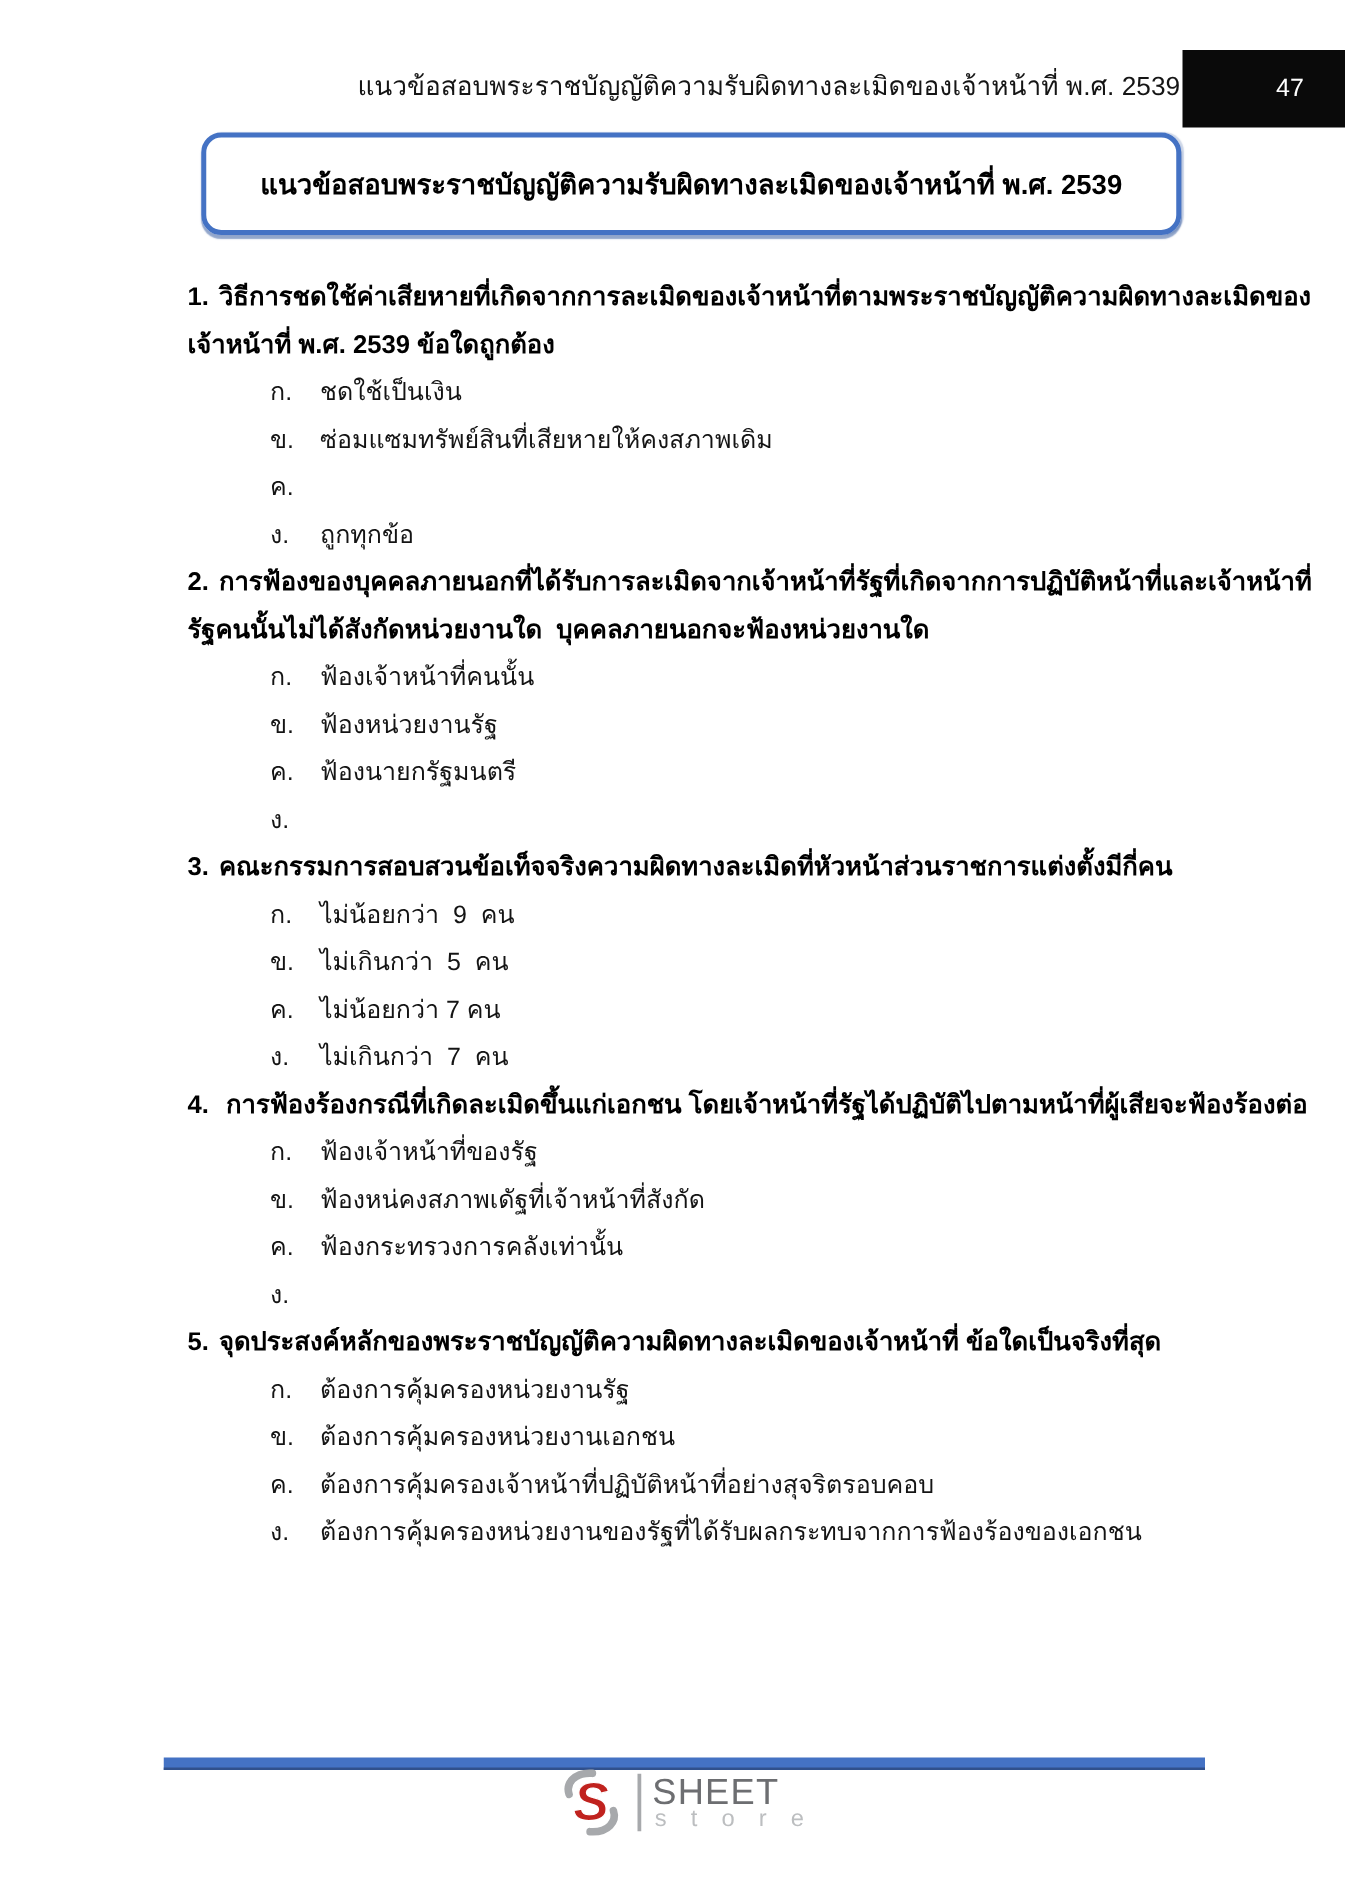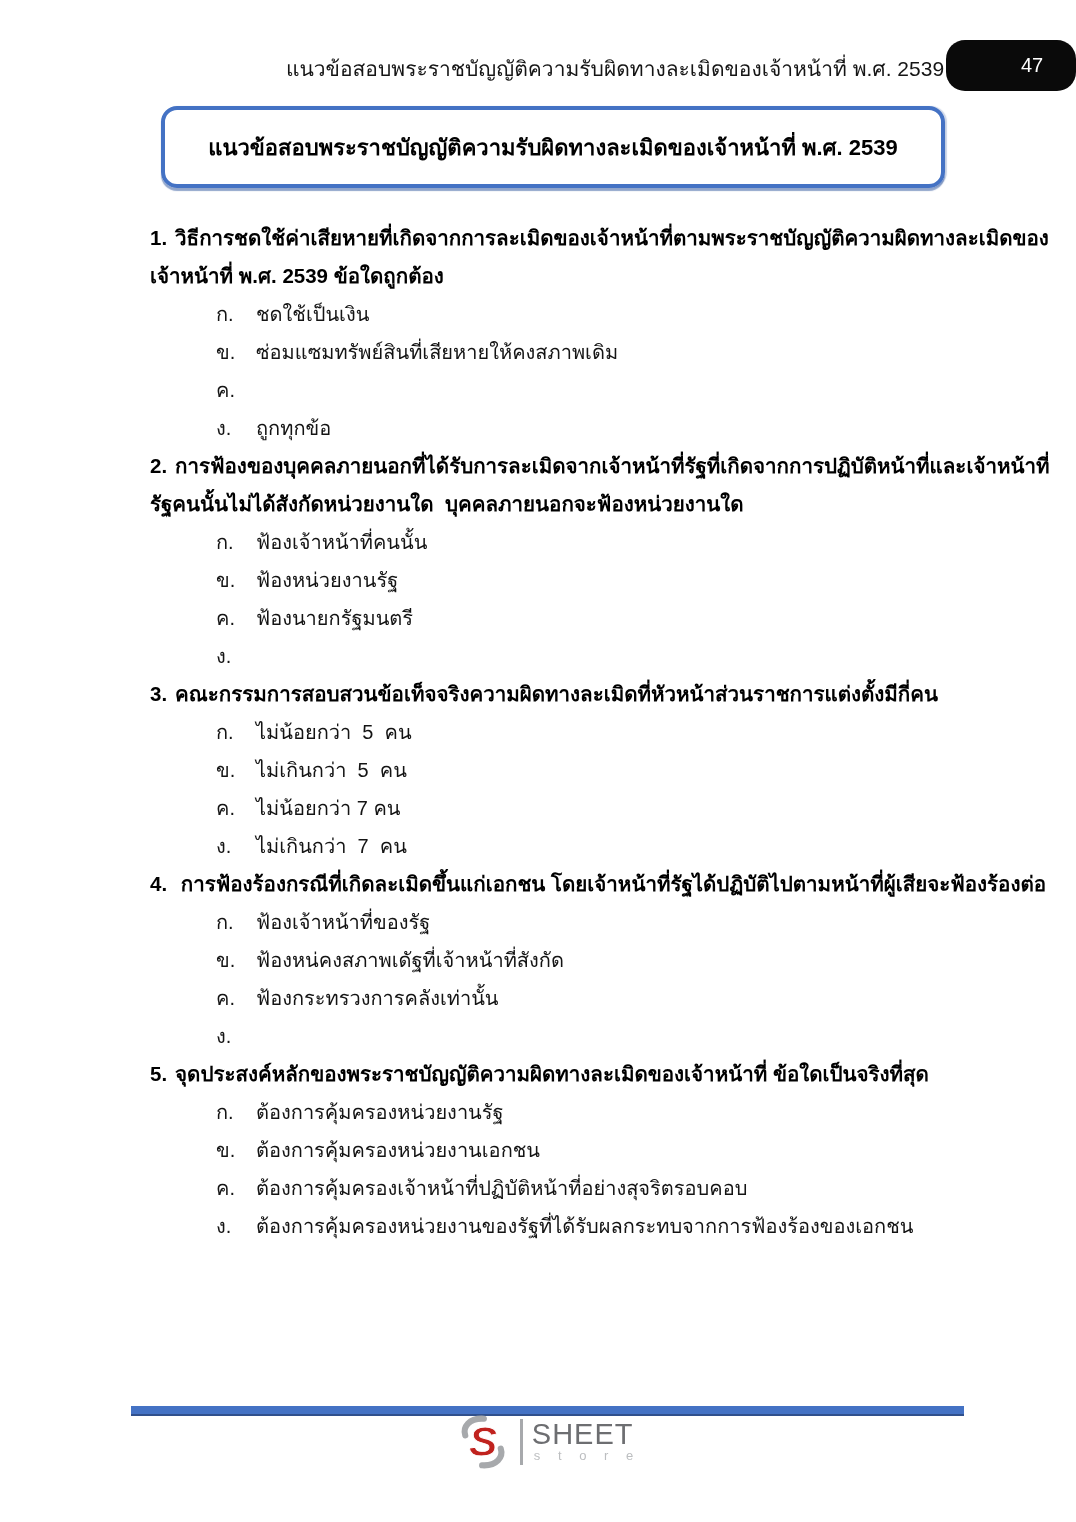--- a/index.html
+++ b/index.html
@@ -6,24 +6,24 @@
   body{
     width:1076px;height:1522px;position:relative;overflow:hidden;
     background:#ffffff;color:#000;
     font-family:"Liberation Sans","DejaVu Sans",sans-serif;
   }
   .running-head{
     position:absolute;top:52px;left:230px;width:770px;
     text-align:center;font-size:21px;color:#151515;white-space:pre;
   }
   .page-num-box{
-    position:absolute;top:40px;right:0;width:130px;height:51px;
+    position:absolute;top:40px;right:0;width:130px;height:62px;
     background:#0a0a0a;color:#ffffff;font-size:20px;
     display:flex;align-items:center;justify-content:center;
-    padding-left:42px;box-sizing:border-box;border-radius:19px;
+    padding-left:42px;box-sizing:border-box;
   }
   .title-box{
     position:absolute;top:106px;left:161px;width:784px;height:82px;
     border:4px solid #4472c4;border-radius:16px;box-sizing:border-box;
     box-shadow:0 3px 1px rgba(56,92,160,.55), 2px 0 1px rgba(56,92,160,.25);
     display:flex;align-items:center;justify-content:center;
     font-weight:bold;font-size:22px;white-space:pre;
   }
   .content{position:absolute;top:219px;left:150px;width:808px}
   .q-line{font-weight:bold;font-size:20.5px;line-height:38px;white-space:pre;color:#000}
@@ -35,21 +35,21 @@
     position:absolute;top:1406px;left:131px;width:833px;height:8px;
     background:#4472c4;border-bottom:2px solid #30508c;
   }
   .footer-logo{
     position:absolute;top:1413px;left:131px;width:833px;height:58px;
     display:flex;align-items:center;justify-content:center;gap:9px;
   }
   .logo-divider{width:3px;height:46px;background:#a7a9ac;flex:none}
   .brand-text{display:flex;flex-direction:column;justify-content:center}
   .brand-main{font-weight:normal;font-size:29px;line-height:27px;color:#6d6e71;letter-spacing:1px}
-  .brand-sub{font-size:13px;line-height:15px;color:#bcbec0;letter-spacing:7px;margin-left:2px}
+  .brand-sub{font-size:19px;line-height:15px;color:#bcbec0;letter-spacing:7px;margin-left:2px}
 </style>
 </head>
 <body>
 
 <div class="running-head">แนวข้อสอบพระราชบัญญัติความรับผิดทางละเมิดของเจ้าหน้าที่ พ.ศ. 2539</div>
 
 <div class="page-num-box">
   <span>47</span>
 </div>
 
@@ -98,21 +98,21 @@
         <div class="option">
           <span class="opt-letter">ง.</span>
         </div>
       </div>
     </div>
     <div class="question">
       <div class="q-line"><span class="q-num">3.</span><span>คณะกรรมการสอบสวนข้อเท็จจริงความผิดทางละเมิดที่หัวหน้าส่วนราชการแต่งตั้งมีกี่คน</span></div>
       <div class="options">
         <div class="option">
           <span class="opt-letter">ก.</span>
-          <span class="opt-text">ไม่น้อยกว่า  5  คน</span>
+          <span class="opt-text">ไม่น้อยกว่า  9  คน</span>
         </div>
         <div class="option">
           <span class="opt-letter">ข.</span>
           <span class="opt-text">ไม่เกินกว่า  5  คน</span>
         </div>
         <div class="option">
           <span class="opt-letter">ค.</span>
           <span class="opt-text">ไม่น้อยกว่า 7 คน</span>
         </div>
         <div class="option">

